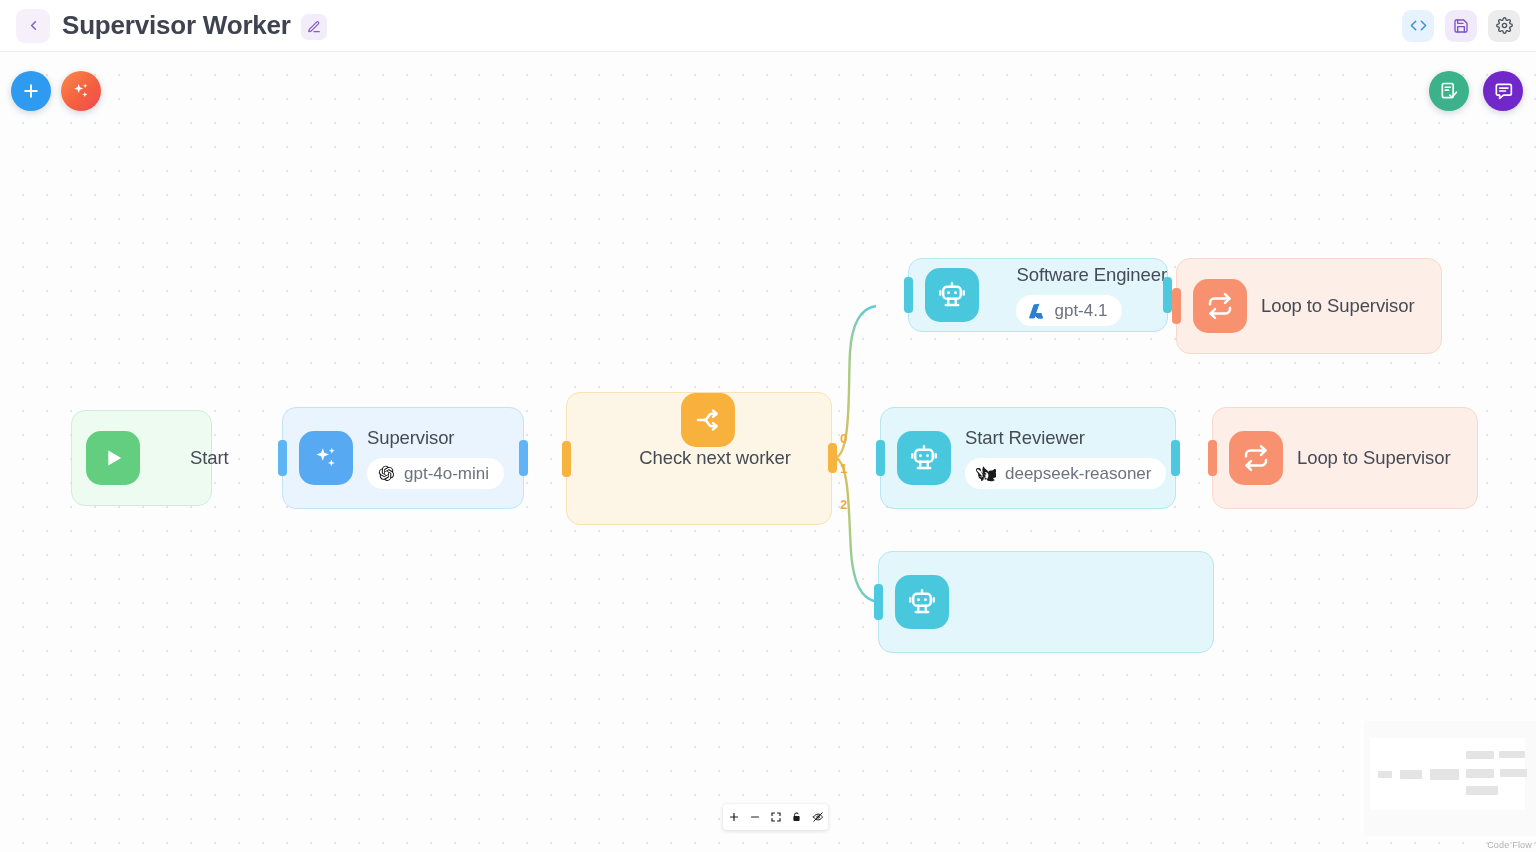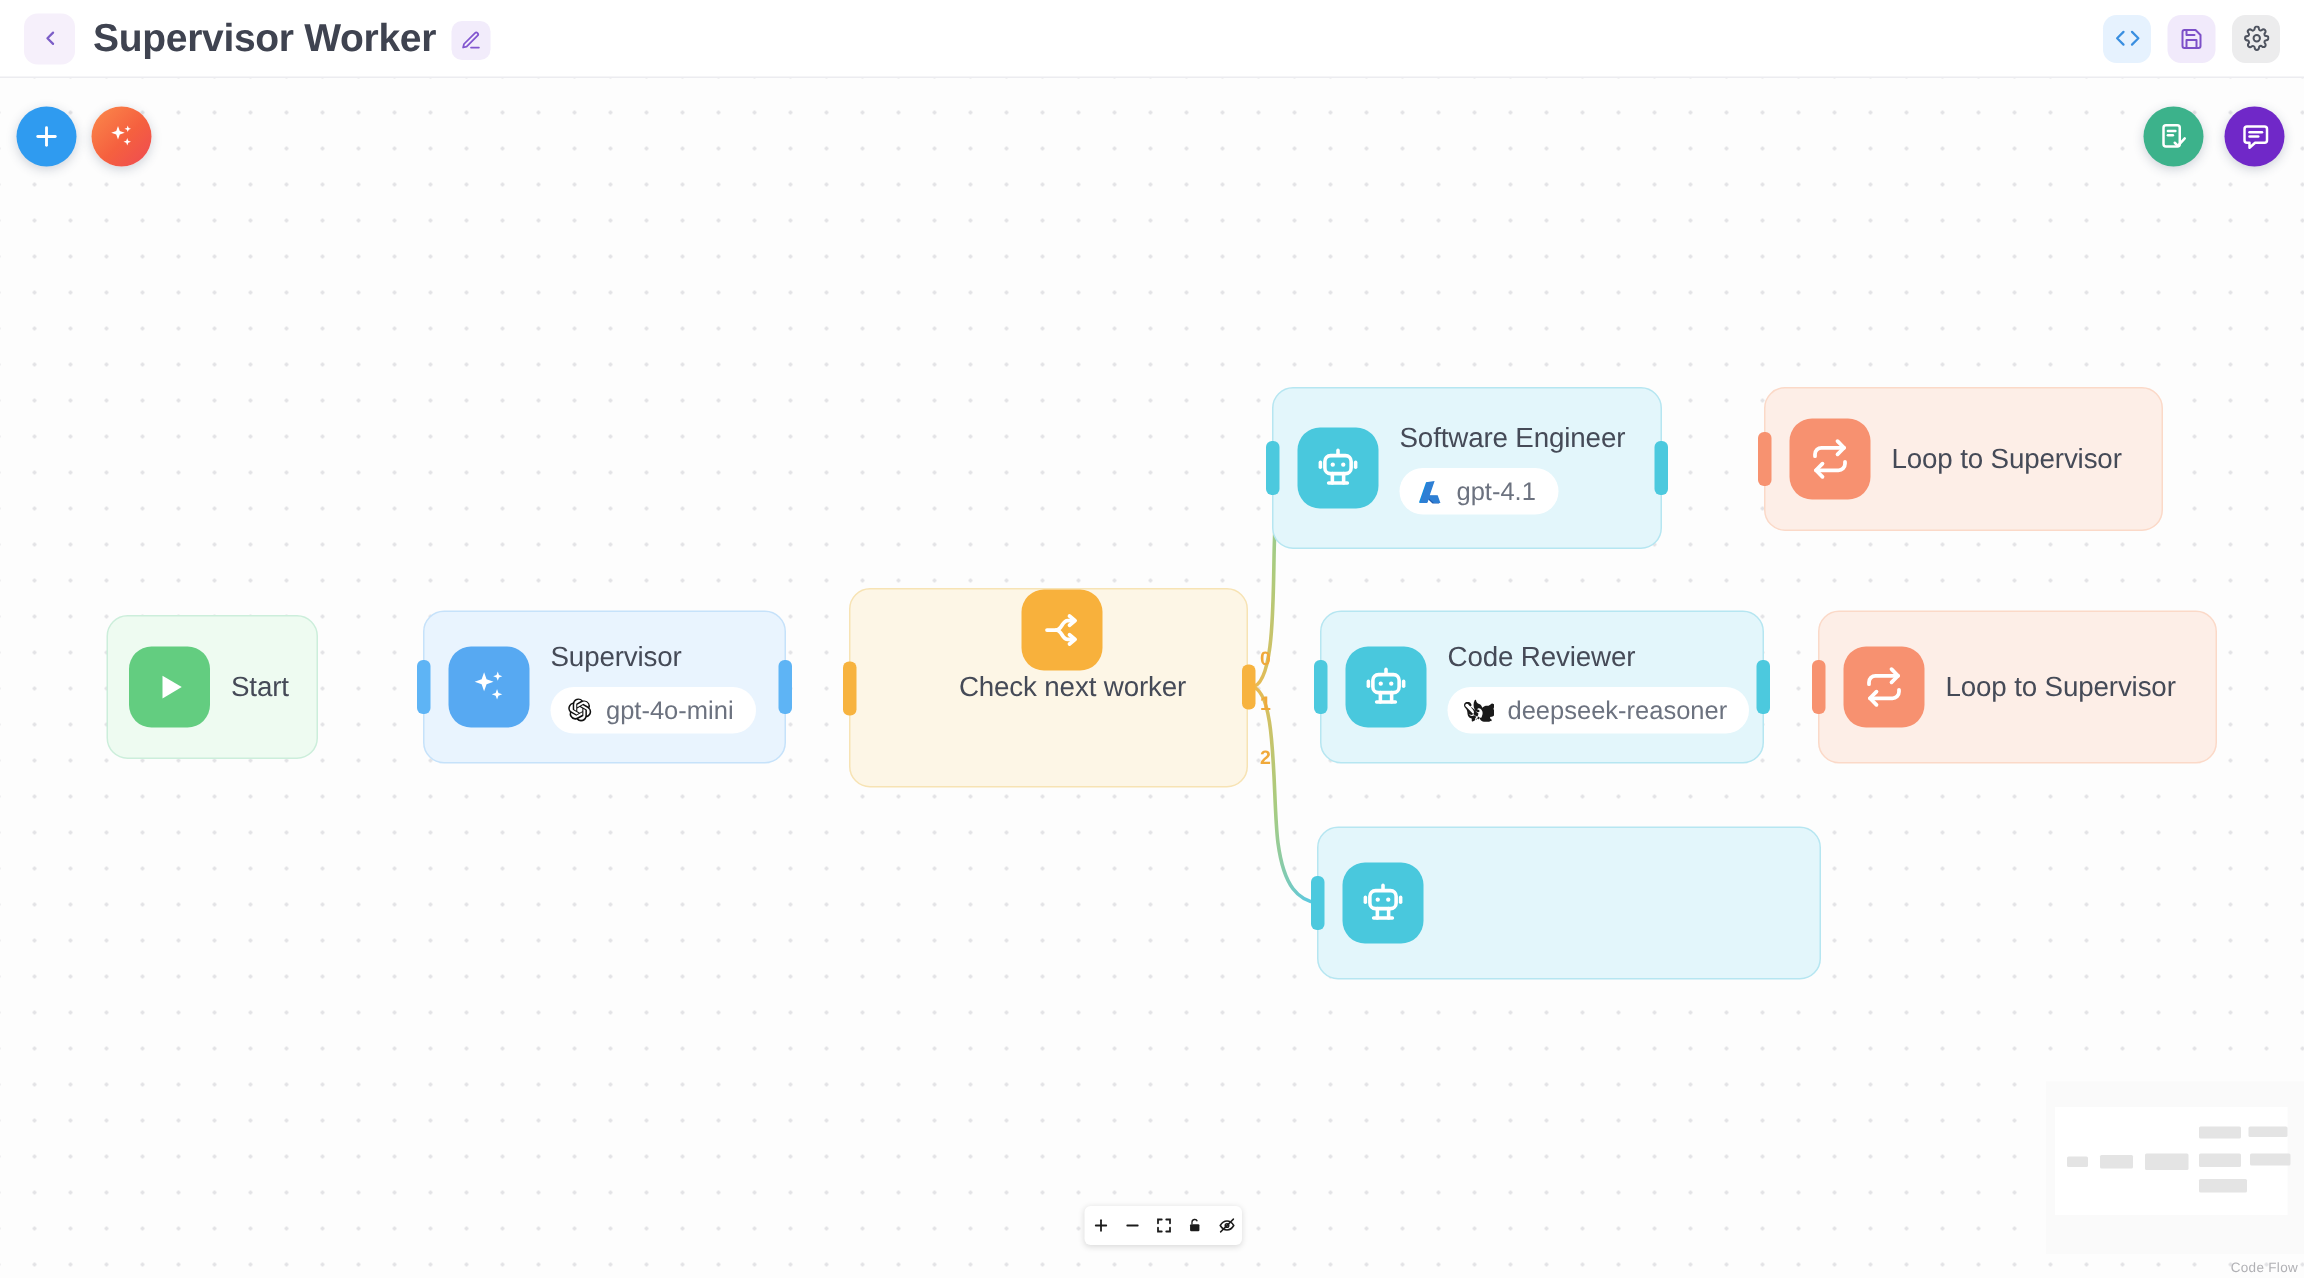--- a/index.html
+++ b/index.html
@@ -104,21 +104,21 @@
   .model-pill {
     margin-top: 9px; height: 31px;
     background: #ffffff; border-radius: 16px;
     display: flex; align-items: center; gap: 9px;
     padding: 0 15px 0 11px; align-self: flex-start;
     white-space: nowrap;
   }
   .model-pill .mtxt { font-size: 17px; color: #6c727f; }
 
   
-  .n-start { background: #eefbf1; border: 1px solid #cceedb; }
+  .n-start { background: #eefbf1; border: 1px solid #cceedb; gap: 36px; }
   .n-start .ico { background: #63cd80; }
   .n-blue  { background: #e9f4fe; border: 1px solid #c6e2fa; align-items: center; }
   .n-blue .ico { background: #57a9f2; }
   .n-amber { background: #fdf6e6; border: 1px solid #f7e3b4; flex-direction: column; }
   .n-amber .ico { background: #f8b13c; }
   .n-cyan  { background: #e3f6fb; border: 1px solid #b6e6f1; }
   .n-cyan .ico { background: #49c8dd; }
   .n-peach { background: #fdeee7; border: 1px solid #fbd9c8; }
   .n-peach .ico { background: #f79170; }
 
@@ -340,21 +340,21 @@
     <div class="body">
       <div class="ttl">Check next worker</div>
     </div>
   </div>
 
   <div class="handle h-amber" style="left:828px; top:406px; height:30px;"></div>
   <div class="blabel" style="left:840px; top:379px;">0</div>
   <div class="blabel" style="left:840px; top:409px;">1</div>
   <div class="blabel" style="left:840px; top:445px;">2</div>
 
-  <div class="node n-cyan" style="left:848px; top:206px; width:260px; height:108px; padding-left:16px;">
+  <div class="node n-cyan" style="left:908px; top:206px; width:260px; height:74px; padding-left:16px;justify-content:space-between;">
     <div class="handle l h-cyan"></div>
     <div class="handle r h-cyan"></div>
     <div class="ico">
       <svg width="30" height="30" viewBox="0 0 24 24" fill="none" stroke="#ffffff" stroke-width="1.9" stroke-linecap="round" stroke-linejoin="round">
         <line x1="12" y1="2.6" x2="12" y2="5.2"></line>
         <rect x="5" y="5.4" width="14" height="9.6" rx="3"></rect>
         <circle cx="9.2" cy="10.2" r="1.15" fill="#ffffff" stroke="none"></circle>
         <circle cx="14.8" cy="10.2" r="1.15" fill="#ffffff" stroke="none"></circle>
         <line x1="2.6" y1="9" x2="2.6" y2="11.6"></line>
         <line x1="21.4" y1="9" x2="21.4" y2="11.6"></line>
@@ -401,21 +401,21 @@
         <circle cx="9.2" cy="10.2" r="1.15" fill="#ffffff" stroke="none"></circle>
         <circle cx="14.8" cy="10.2" r="1.15" fill="#ffffff" stroke="none"></circle>
         <line x1="2.6" y1="9" x2="2.6" y2="11.6"></line>
         <line x1="21.4" y1="9" x2="21.4" y2="11.6"></line>
         <line x1="9" y1="15" x2="9" y2="20"></line>
         <line x1="15" y1="15" x2="15" y2="20"></line>
         <line x1="7" y1="20" x2="17" y2="20"></line>
       </svg>
     </div>
     <div class="body">
-      <div class="ttl">Code Reviewer</div>
+      <div class="ttl">Start Reviewer</div>
       <div class="model-pill">
         <svg width="20" height="16" viewBox="0 0 28 20" fill="#1a1a1a">
           <path d="M26.4 3.1c-.5-.3-.8.1-1.1.3-.12.08-.22.2-.32.3-.84.9-1.82 1.5-3.1 1.42-1.87-.1-3.47.48-4.88 1.9-.3-1.75-1.3-2.8-2.8-3.47-.79-.35-1.59-.7-2.14-1.45-.39-.54-.5-1.14-.69-1.74-.12-.36-.24-.73-.66-.8-.45-.07-.63.31-.8.63-.72 1.3-1 2.74-.97 4.2.07 3.27 1.45 5.88 4.2 7.74.31.21.39.42.29.73-.19.64-.41 1.27-.61 1.91-.13.41-.32.5-.76.32-1.5-.63-2.8-1.55-3.94-2.7C6.1 10.4 4.37 8.14 2.2 6.2a8.8 8.8 0 0 0-.6-.47c-.85-.82-.46-1.94.48-2.33.98-.4 1.6.1 2.22.77.37.4.65.9 1.07 1.25.6.52 1.2.34 1.47-.4.16-.46.16-.93-.03-1.38-.44-1.06-1.29-1.7-2.4-2-.74-.2-1.49-.18-2.22.06C.73 2.13-.23 3.5.05 5.1c.15.87.58 1.57 1.2 2.15 1.22 1.14 1.74 2.5 1.9 4.1.13 1.3.23 2.6 1 3.76.6.9 1.38 1.5 2.4 1.75.6.15.8.4.68 1-.1.5-.05 1 .07 1.5.1.44.32.57.77.42 1.35-.45 2.55-1.14 3.44-2.3.67-.87 1.38-1.7 2.2-2.43.3.18.37.47.47.74.26.66.48 1.33.82 1.95.8 1.47 2.1 2.1 3.65 2.2 1.44.1 2.9.02 4.35.04.47 0 .9-.07 1.2-.5.12-.18.28-.15.43-.04.36.27.66.1.93-.15.33-.3.35-.7.2-1.1-.16-.42-.5-.7-.9-.9-.3-.15-.53-.35-.6-.7-.08-.4.06-.76.37-1.02.3-.25.67-.33 1.04-.3 1.06.08 1.9-.3 2.5-1.2.5-.75.66-1.58.6-2.46-.07-.95-.4-1.82-.87-2.64-.5-.88-.35-1.7.28-2.46.3-.37.62-.72.88-1.12.4-.6.3-1.1-.28-1.46zM13.5 17.9c-1.05-.83-1.56-1.1-1.77-1.1-.2.02-.16.25-.12.4.05.15.1.26.2.4.1.13.17.33-.07.48-.53.33-1.45-.1-1.47-.16-.12-.3 0-.58.17-.83.17-.26.36-.5.53-.76.37-.57.27-1.2-.3-1.63-.66-.5-1.4-.55-2.2-.3-.9.28-1.75.2-2.55-.26-.46-.26-.8-.64-1.05-1.1.25-.04.4.1.57.2 1.3.8 2.8.5 3.52-.8.4-.72.43-1.5.13-2.25-.4-1-.9-1.9-1.7-2.6-.5-.44-.8-1-.9-1.65.32.42.7.76 1.1 1.06 1 .75 1.9 1.6 2.8 2.5.7.7 1.47 1.25 2.4 1.55.12.04.25.1.37.1.6.02 1.15-.15 1.3-.83.16-.7-.2-1.2-.9-1.45-.3-.1-.6-.05-.9-.2-.2-.1-.35-.23-.2-.55.1-.2.35-.3.5-.4.8-.45 1.7-.4 2.4.18.7.6 1.2 1.37 1.6 2.2.3.66.4 1.35.4 2.07 0 .8-.2 1.57-.5 2.3-.1.25-.2.5-.2.77 0 .5-.35.8-.7 1.05-.36.25-.9.07-1.27-.2z"></path>
         </svg>
         <span class="mtxt">deepseek-reasoner</span>
       </div>
     </div>
   </div>
 
   <div class="node n-peach" style="left:1212px; top:355px; width:266px; height:102px; padding-left:16px;">

